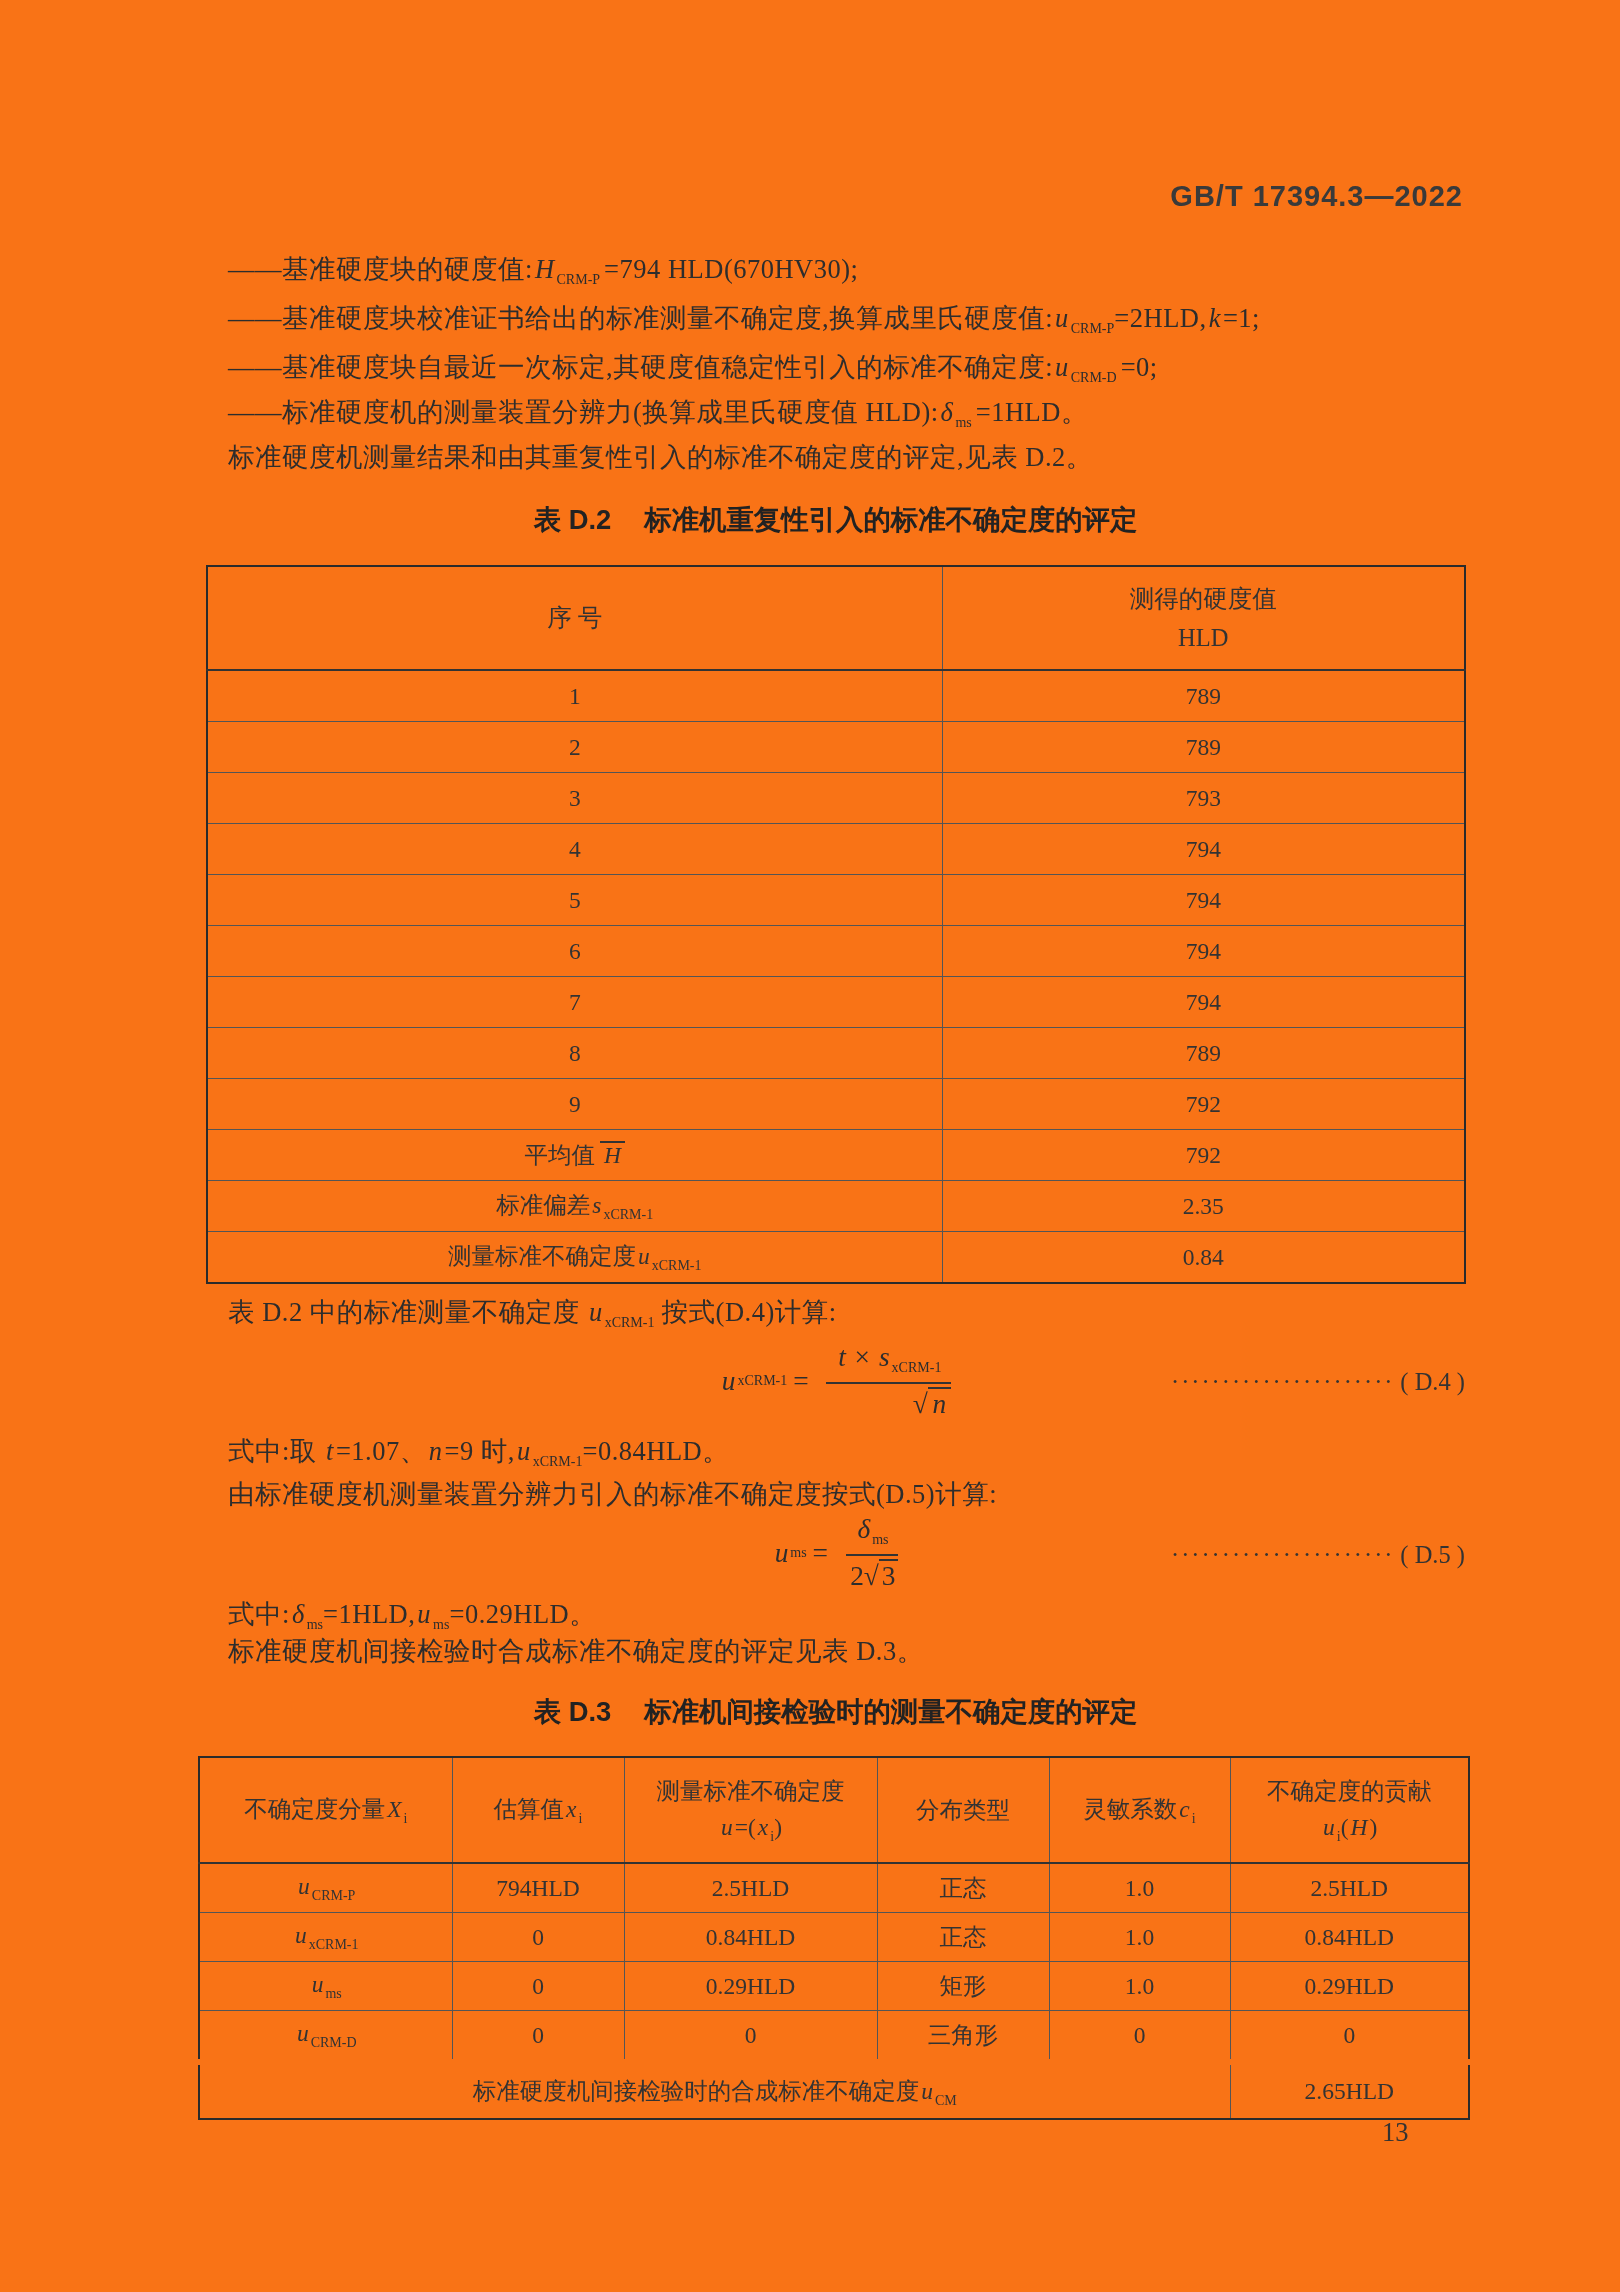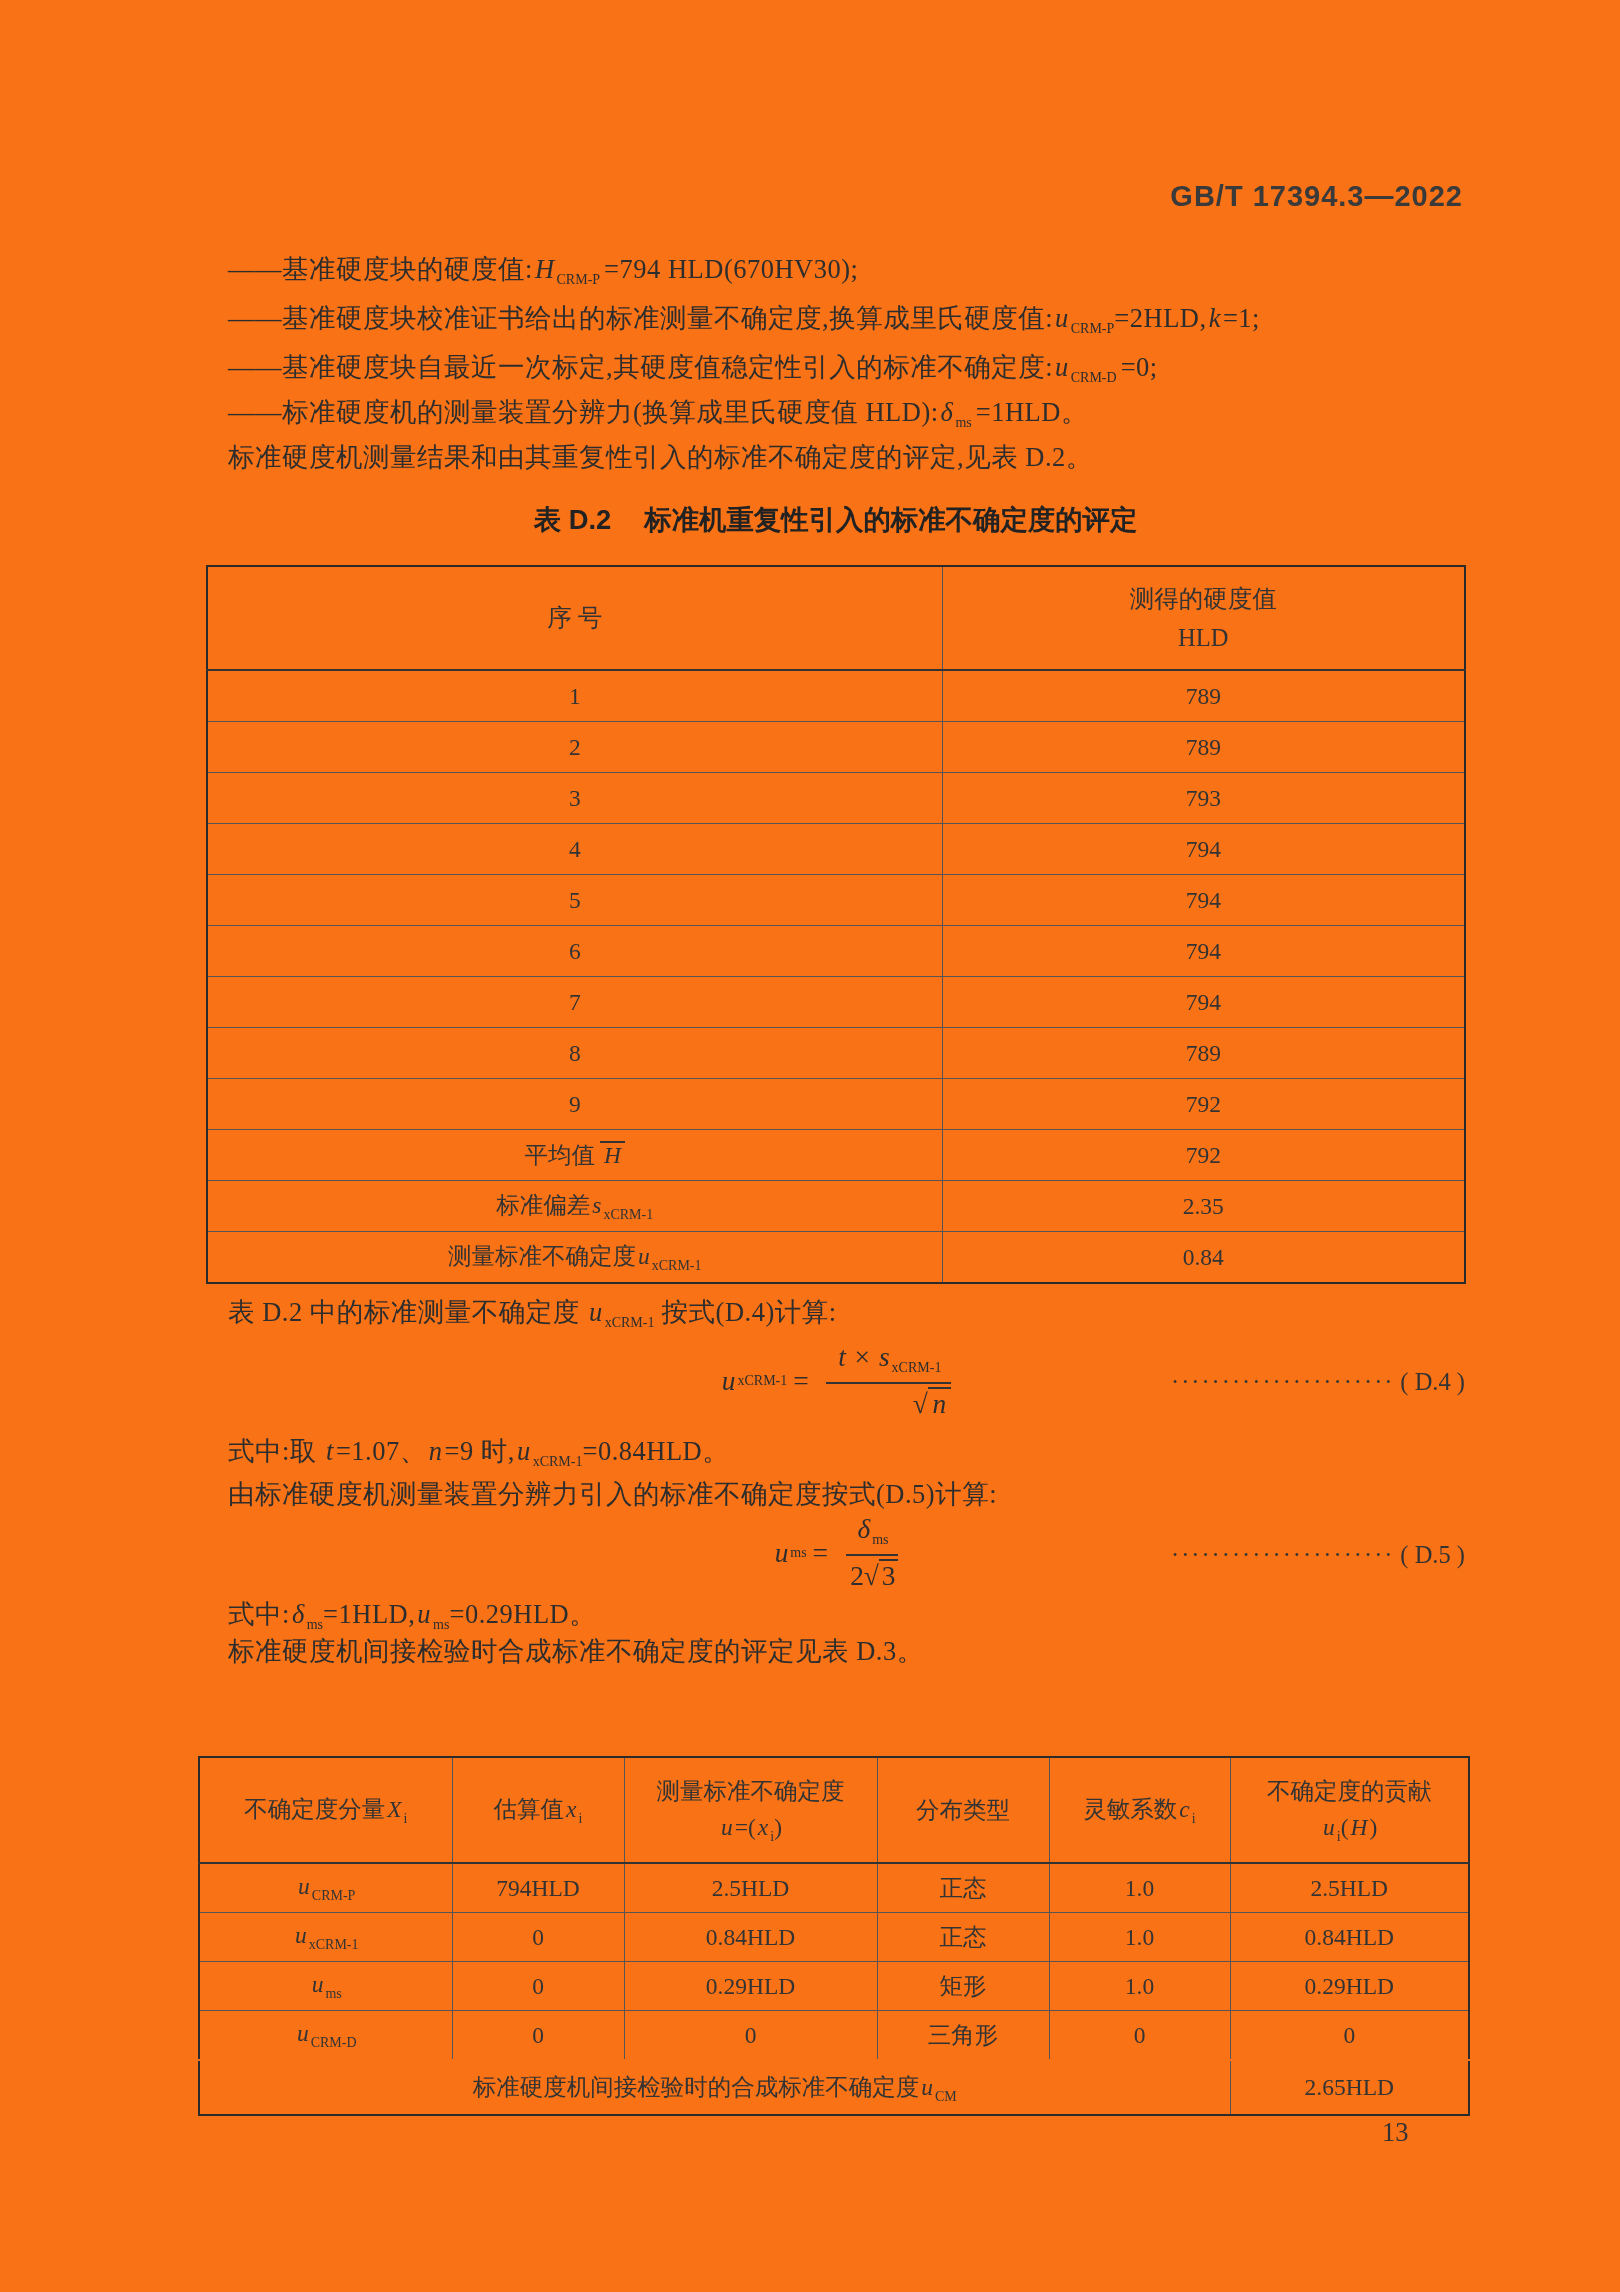--- a/index.html
+++ b/index.html
@@ -32,21 +32,21 @@
     font-size:23.5px;color:#333;padding:0;overflow:hidden;
   }
   table.d2{position:absolute;left:206px;top:565px;width:1259px;
     border:2px solid #2b2b2b;border-top-width:2.9px;border-bottom-width:2.9px;}
   table.d2 tr.head td{height:102px;font-size:24.5px;line-height:1.6;border-bottom:2px solid #333;}
   table.d2 td{height:50px;}
   table.d3{position:absolute;left:198px;top:1756px;width:1269px;
     border:2px solid #2b2b2b;border-top-width:2.9px;border-bottom-width:2.9px;}
   table.d3 tr.head td{height:104px;font-size:23.5px;line-height:1.55;border-bottom:2px solid #333;}
   table.d3 td{height:48px;font-size:23.5px;}
-  table.d3 tr.foot td{height:53px;border-top:2px solid #f97316;}
+  table.d3 tr.foot td{height:53px;border-top:6px solid #f97316;}
   .formula{position:absolute;left:206px;width:1259px;}
   .formula .eq{
     position:absolute;left:0;right:0;top:0;bottom:0;
     display:flex;align-items:center;justify-content:center;
     font-size:27.4px;color:#2d2d2d;
   }
   .frac{display:inline-flex;flex-direction:column;align-items:flex-end;margin-left:11.8px;vertical-align:middle;}
   .frac .num{padding:0 9.8px 4.9px;border-bottom:2px solid #333;white-space:nowrap;}
   .frac .den{padding-top:4.9px;white-space:nowrap;}
   .eqsign{margin:0 5.9px;}
@@ -187,20 +187,23 @@
       <span class="dots">······················</span><span class="lbl">( D.5 )</span>
     </div>
   </div>
 
   <div class="textline" style="top:1596px">
     <span>式中:</span><i class="v">δ</i><sub>ms</sub><span>=1HLD,</span><i class="v">u</i><sub>ms</sub><span>=0.29HLD。</span>
   </div>
 
   <div class="textline" style="top:1633px">标准硬度机间接检验时合成标准不确定度的评定见表 D.3。</div>
 
+  <div class="tbl-title" style="top:1694px">
+    <span class="no">表 D.3</span><span>标准机间接检验时的测量不确定度的评定</span>
+  </div>
 
   <table class="tbl d3">
     <colgroup>
       <col style="width:253px">
         <col style="width:172px">
         <col style="width:253px">
       <col style="width:172px">
         <col style="width:181px">
         <col style="width:239px">
     </colgroup>

